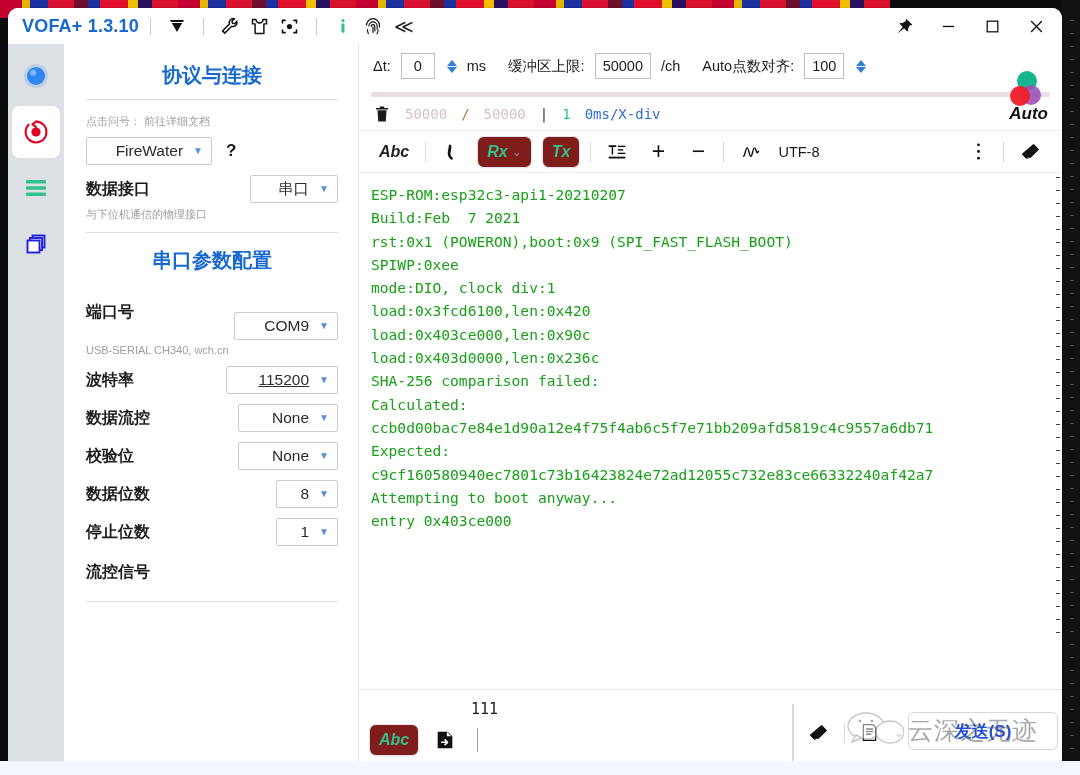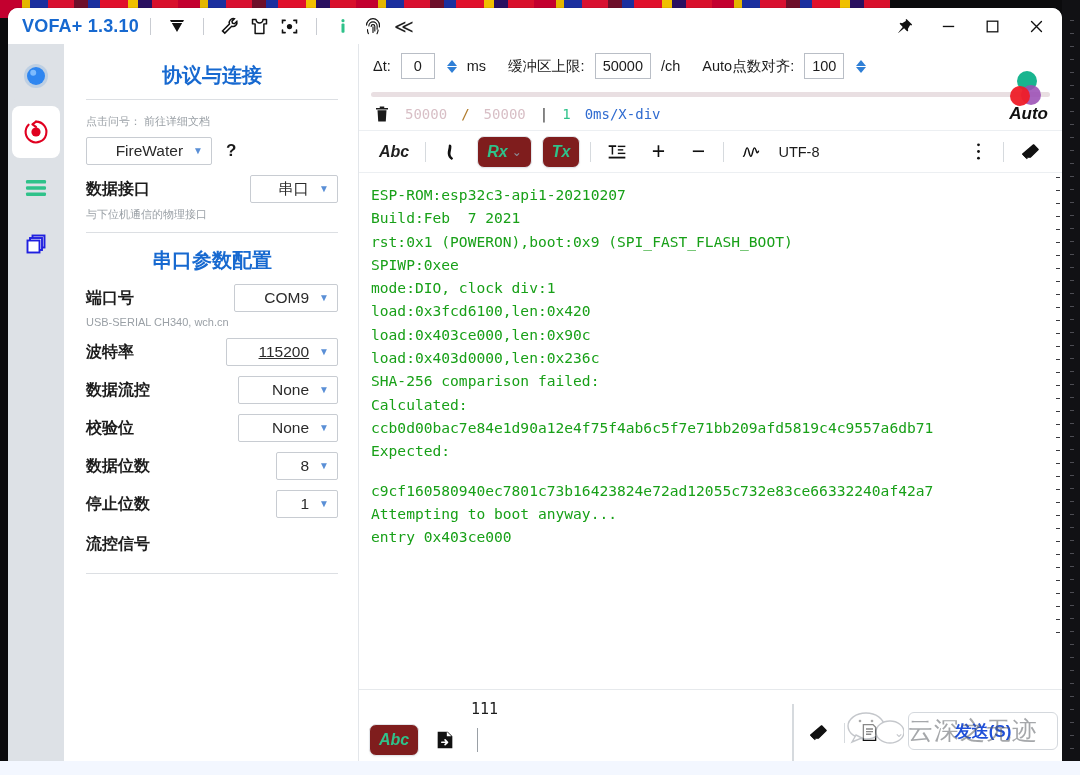--- a/index.html
+++ b/index.html
@@ -422,21 +422,21 @@
         </div>
       </div>
       <div class="hint">与下位机通信的物理接口</div>
 
       <div class="hr"></div>
 
       <div class="sec-title">串口参数配置</div>
 
       <div class="row" style="margin-top:8px;">
         <span class="row-label">端口号</span>
-        <div class="combo" style="min-width:104px;">
+        <div class="combo" style="min-width:104px;margin-top:28px;">
           <span class="cval">COM9</span>
           <span class="caret">▼</span>
         </div>
       </div>
       <div class="hint">USB-SERIAL CH340, wch.cn</div>
 
       <div class="row">
         <span class="row-label">波特率</span>
         <div class="combo underlined" style="min-width:112px;">
           <span class="cval">115200</span>
@@ -591,21 +591,21 @@
             <div class="term-line" style="color: rgb(24, 160, 24);">rst:0x1 (POWERON),boot:0x9 (SPI_FAST_FLASH_BOOT)</div>
             <div class="term-line" style="color: rgb(24, 160, 24);">SPIWP:0xee</div>
             <div class="term-line" style="color: rgb(24, 160, 24);">mode:DIO, clock div:1</div>
             <div class="term-line" style="color: rgb(24, 160, 24);">load:0x3fcd6100,len:0x420</div>
             <div class="term-line" style="color: rgb(24, 160, 24);">load:0x403ce000,len:0x90c</div>
             <div class="term-line" style="color: rgb(24, 160, 24);">load:0x403d0000,len:0x236c</div>
             <div class="term-line" style="color: rgb(24, 160, 24);">SHA-256 comparison failed:</div>
             <div class="term-line" style="color: rgb(24, 160, 24);">Calculated:</div>
             <div class="term-line" style="color: rgb(24, 160, 24);">ccb0d00bac7e84e1d90a12e4f75f4ab6c5f7e71bb209afd5819c4c9557a6db71</div>
             <div class="term-line" style="color: rgb(24, 160, 24);">Expected:</div>
-            <div class="term-line" style="color: rgb(24, 160, 24); margin-top: 16px;">c9cf160580940ec7801c73b16423824e72ad12055c732e83ce66332240af42a7</div>
+            <div class="term-line" style="color: rgb(24, 160, 24);">c9cf160580940ec7801c73b16423824e72ad12055c732e83ce66332240af42a7</div>
             <div class="term-line" style="color: rgb(24, 160, 24);">Attempting to boot anyway...</div>
             <div class="term-line" style="color: rgb(24, 160, 24);">entry 0x403ce000</div>
           </div>
         <div id="term-scrollbar">
             <div style="position: absolute; right: 0px; top: 4px; width: 4px; height: 1px; background: rgb(58, 58, 63);"></div>
             <div style="position: absolute; right: 0px; top: 17px; width: 4px; height: 1px; background: rgb(58, 58, 63);"></div>
             <div style="position: absolute; right: 0px; top: 30px; width: 4px; height: 1px; background: rgb(58, 58, 63);"></div>
             <div style="position: absolute; right: 0px; top: 43px; width: 4px; height: 1px; background: rgb(58, 58, 63);"></div>
             <div style="position: absolute; right: 0px; top: 56px; width: 4px; height: 1px; background: rgb(58, 58, 63);"></div>
             <div style="position: absolute; right: 0px; top: 69px; width: 4px; height: 1px; background: rgb(58, 58, 63);"></div>

